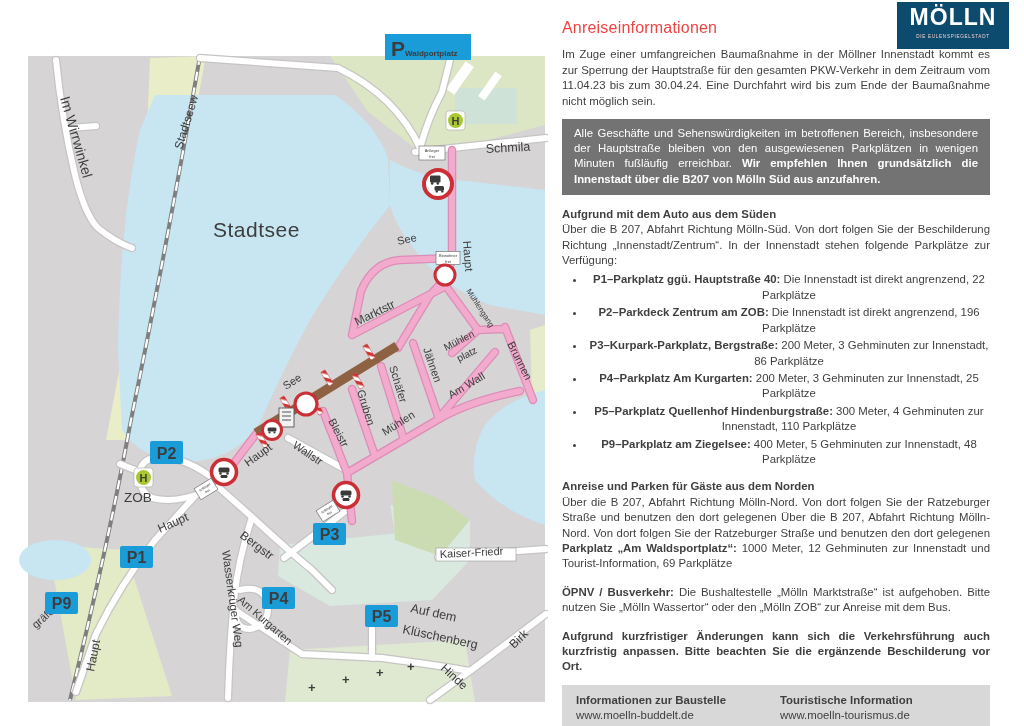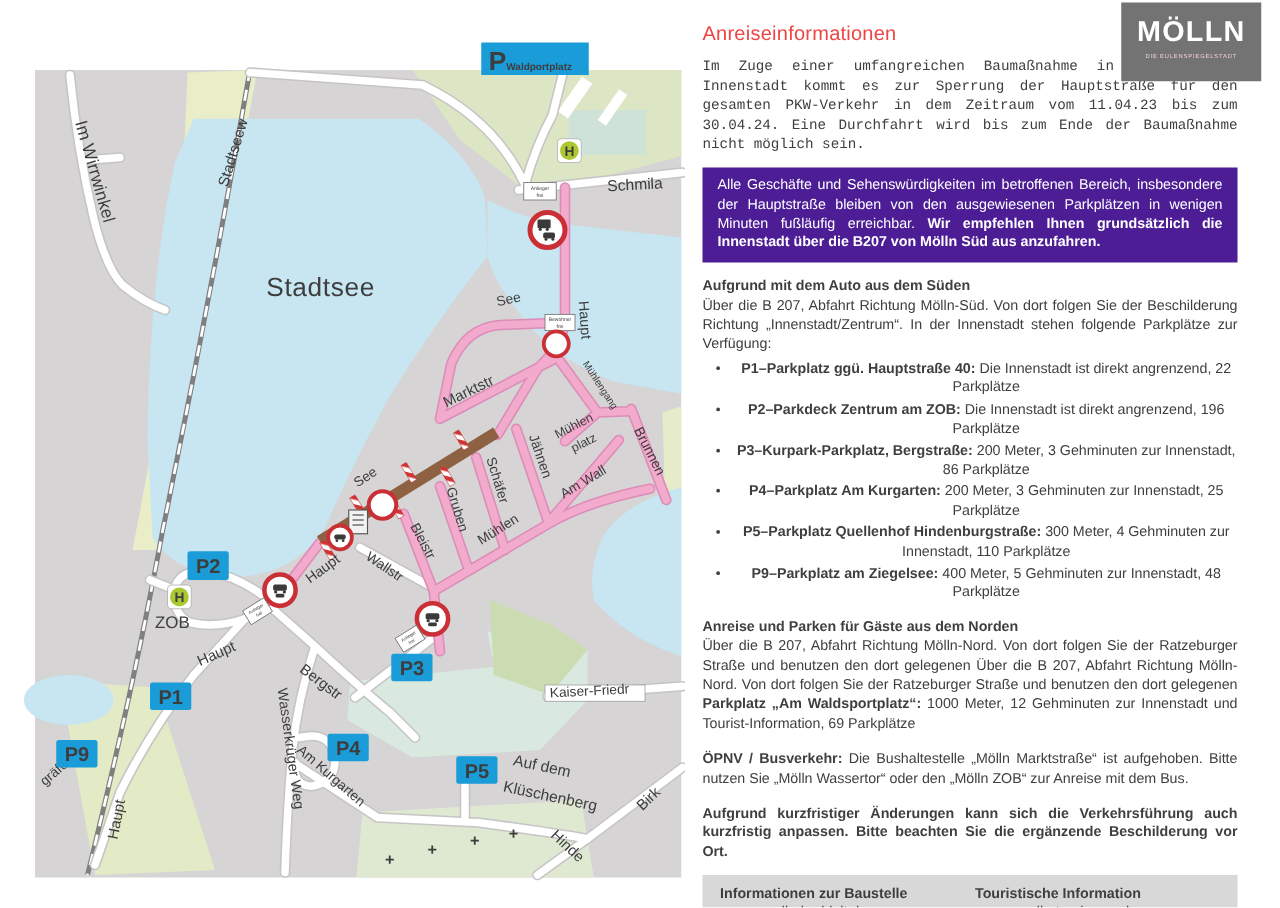--- a/index.html
+++ b/index.html
@@ -3,26 +3,26 @@
 <meta charset="utf-8">
 <style>
   html,body{margin:0;padding:0;background:#ffffff;}
   .page{position:relative;width:1024px;height:726px;overflow:hidden;background:#fff;
         font-family:"Liberation Sans",sans-serif;}
   .map-panel{position:absolute;left:0;top:0;width:548px;height:726px;}
   .info-panel{position:absolute;left:562px;top:0;width:428px;color:#3f3f3f;
               font-size:11.4px;line-height:15.4px;}
   .info-panel p{margin:0;text-align:justify;}
   h1.title{margin:20px 0 0 0;font-size:16px;font-weight:normal;color:#ef4444;letter-spacing:.2px;}
-  .logo{position:absolute;left:335px;top:2px;width:112px;height:63px;background:#737373;
+  .logo{position:absolute;left:335px;top:2px;width:112px;height:47px;background:#0c4a6e;
         display:flex;flex-direction:column;align-items:center;justify-content:center;color:#fff;}
   .logo .word{font-size:23px;font-weight:bold;letter-spacing:1px;line-height:22px;}
   .logo .sub{font-size:4.6px;letter-spacing:.7px;color:#f3d2d2;margin-top:1px;}
-  .intro{margin-top:12px !important;font-family:Liberation Mono, monospace;}
-  .alert-box{margin-top:10px;background:#4c1d95;color:#ffffff;padding:7px 12px 8px 12px;
+  .intro{margin-top:12px !important;}
+  .alert-box{margin-top:10px;background:#737373;color:#ffffff;padding:7px 12px 8px 12px;
              text-align:justify;line-height:15.2px;}
   .alert-box .em{font-weight:bold;}
   .sec-head{margin-top:12px !important;font-weight:bold;}
   .b{font-weight:bold;}
   ul.parking{margin:4px 0 0 0;padding:0 0 0 24px;}
   ul.parking li{margin:0 0 2px 0;padding-left:2px;text-align:center;}
   .opnv{margin-top:13px !important;}
   .notice{margin-top:13px !important;font-weight:bold;}
   .footer{margin-top:10px;background:#d8d8d8;display:flex;padding:8px 0 10px 14px;line-height:15px;}
   .footer .col1{width:204px;}

